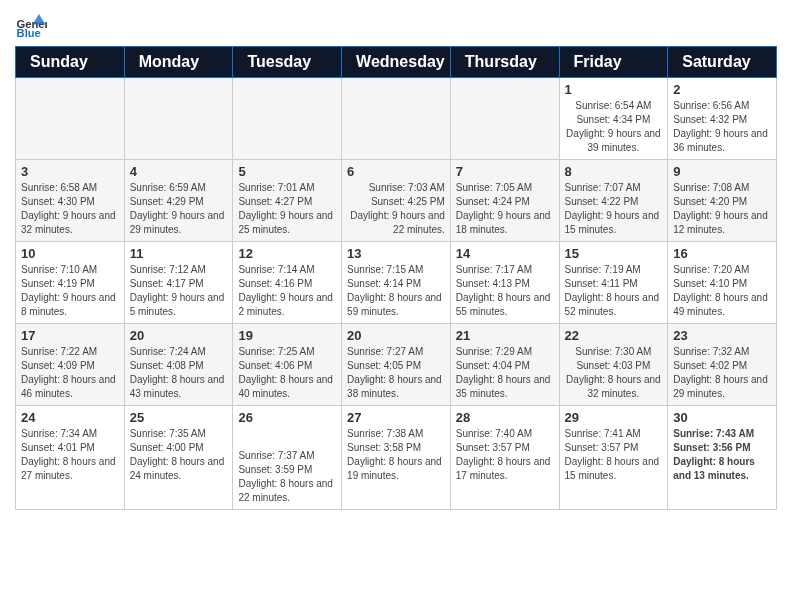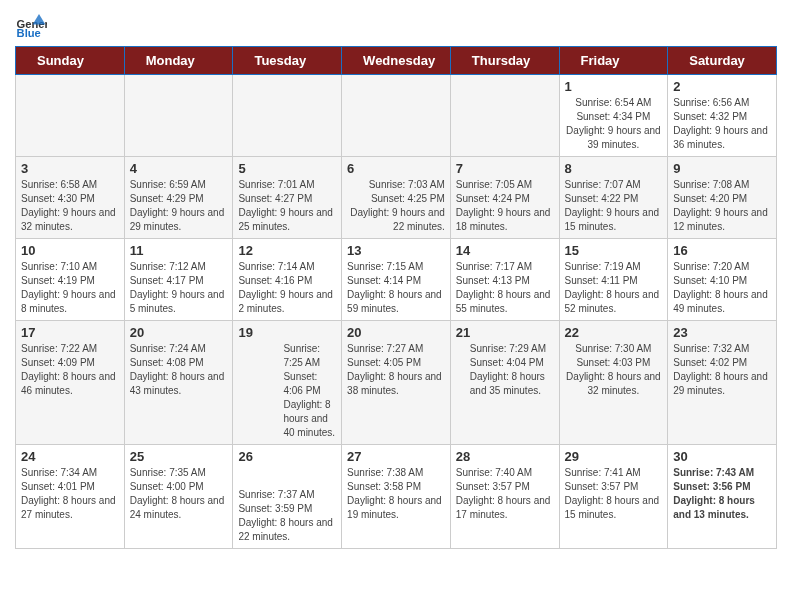--- a/index.html
+++ b/index.html
@@ -36,25 +36,25 @@
     .location-title {
       font-size: 16px;
       color: #555;
     }
     table {
       width: 100%;
       border-collapse: collapse;
       table-layout: fixed;
     }
     th {
-      background-color: #7f1d1d;
+      background-color: #0f172a;
       color: #fff;
       text-align: left;
-      padding: 6px 21px;
-      font-size: 13px;
+      padding: 6px 14px;
+      font-size: 16px;
       border: 1px solid #1a6fc4;
     }
     td {
       border: 1px solid #ccc;
       vertical-align: top;
       padding: 4px 5px;
       font-size: 10.5px;
       color: #333;
       background: #fff;
       height: 82px;
@@ -225,33 +225,33 @@
 Daylight: 8 hours and 46 minutes.</div>
         </td>
         <td>
           <span class="day-num">20</span>
           <div class="day-info" style="white-space: pre-line;">Sunrise: 7:24 AM
 Sunset: 4:08 PM
 Daylight: 8 hours and 43 minutes.</div>
         </td>
         <td>
           <span class="day-num">19</span>
-          <div class="day-info" style="white-space: pre-line; margin-left: 45px;">Sunrise: 7:25 AM
+          <div class="day-info" style="white-space: pre-line;">Sunrise: 7:25 AM
 Sunset: 4:06 PM
 Daylight: 8 hours and 40 minutes.</div>
         </td>
         <td>
           <span class="day-num">20</span>
           <div class="day-info" style="white-space: pre-line;">Sunrise: 7:27 AM
 Sunset: 4:05 PM
 Daylight: 8 hours and 38 minutes.</div>
         </td>
         <td>
           <span class="day-num">21</span>
-          <div class="day-info" style="white-space: pre-line; margin-left: 14px;">Sunrise: 7:29 AM
+          <div class="day-info" style="white-space: pre-line;">Sunrise: 7:29 AM
 Sunset: 4:04 PM
 Daylight: 8 hours and 35 minutes.</div>
         </td>
         <td>
           <span class="day-num">22</span>
           <div class="day-info" style="white-space: pre-line; text-align: center;">Sunrise: 7:30 AM
 Sunset: 4:03 PM
 Daylight: 8 hours and 32 minutes.</div>
         </td>
         <td>

